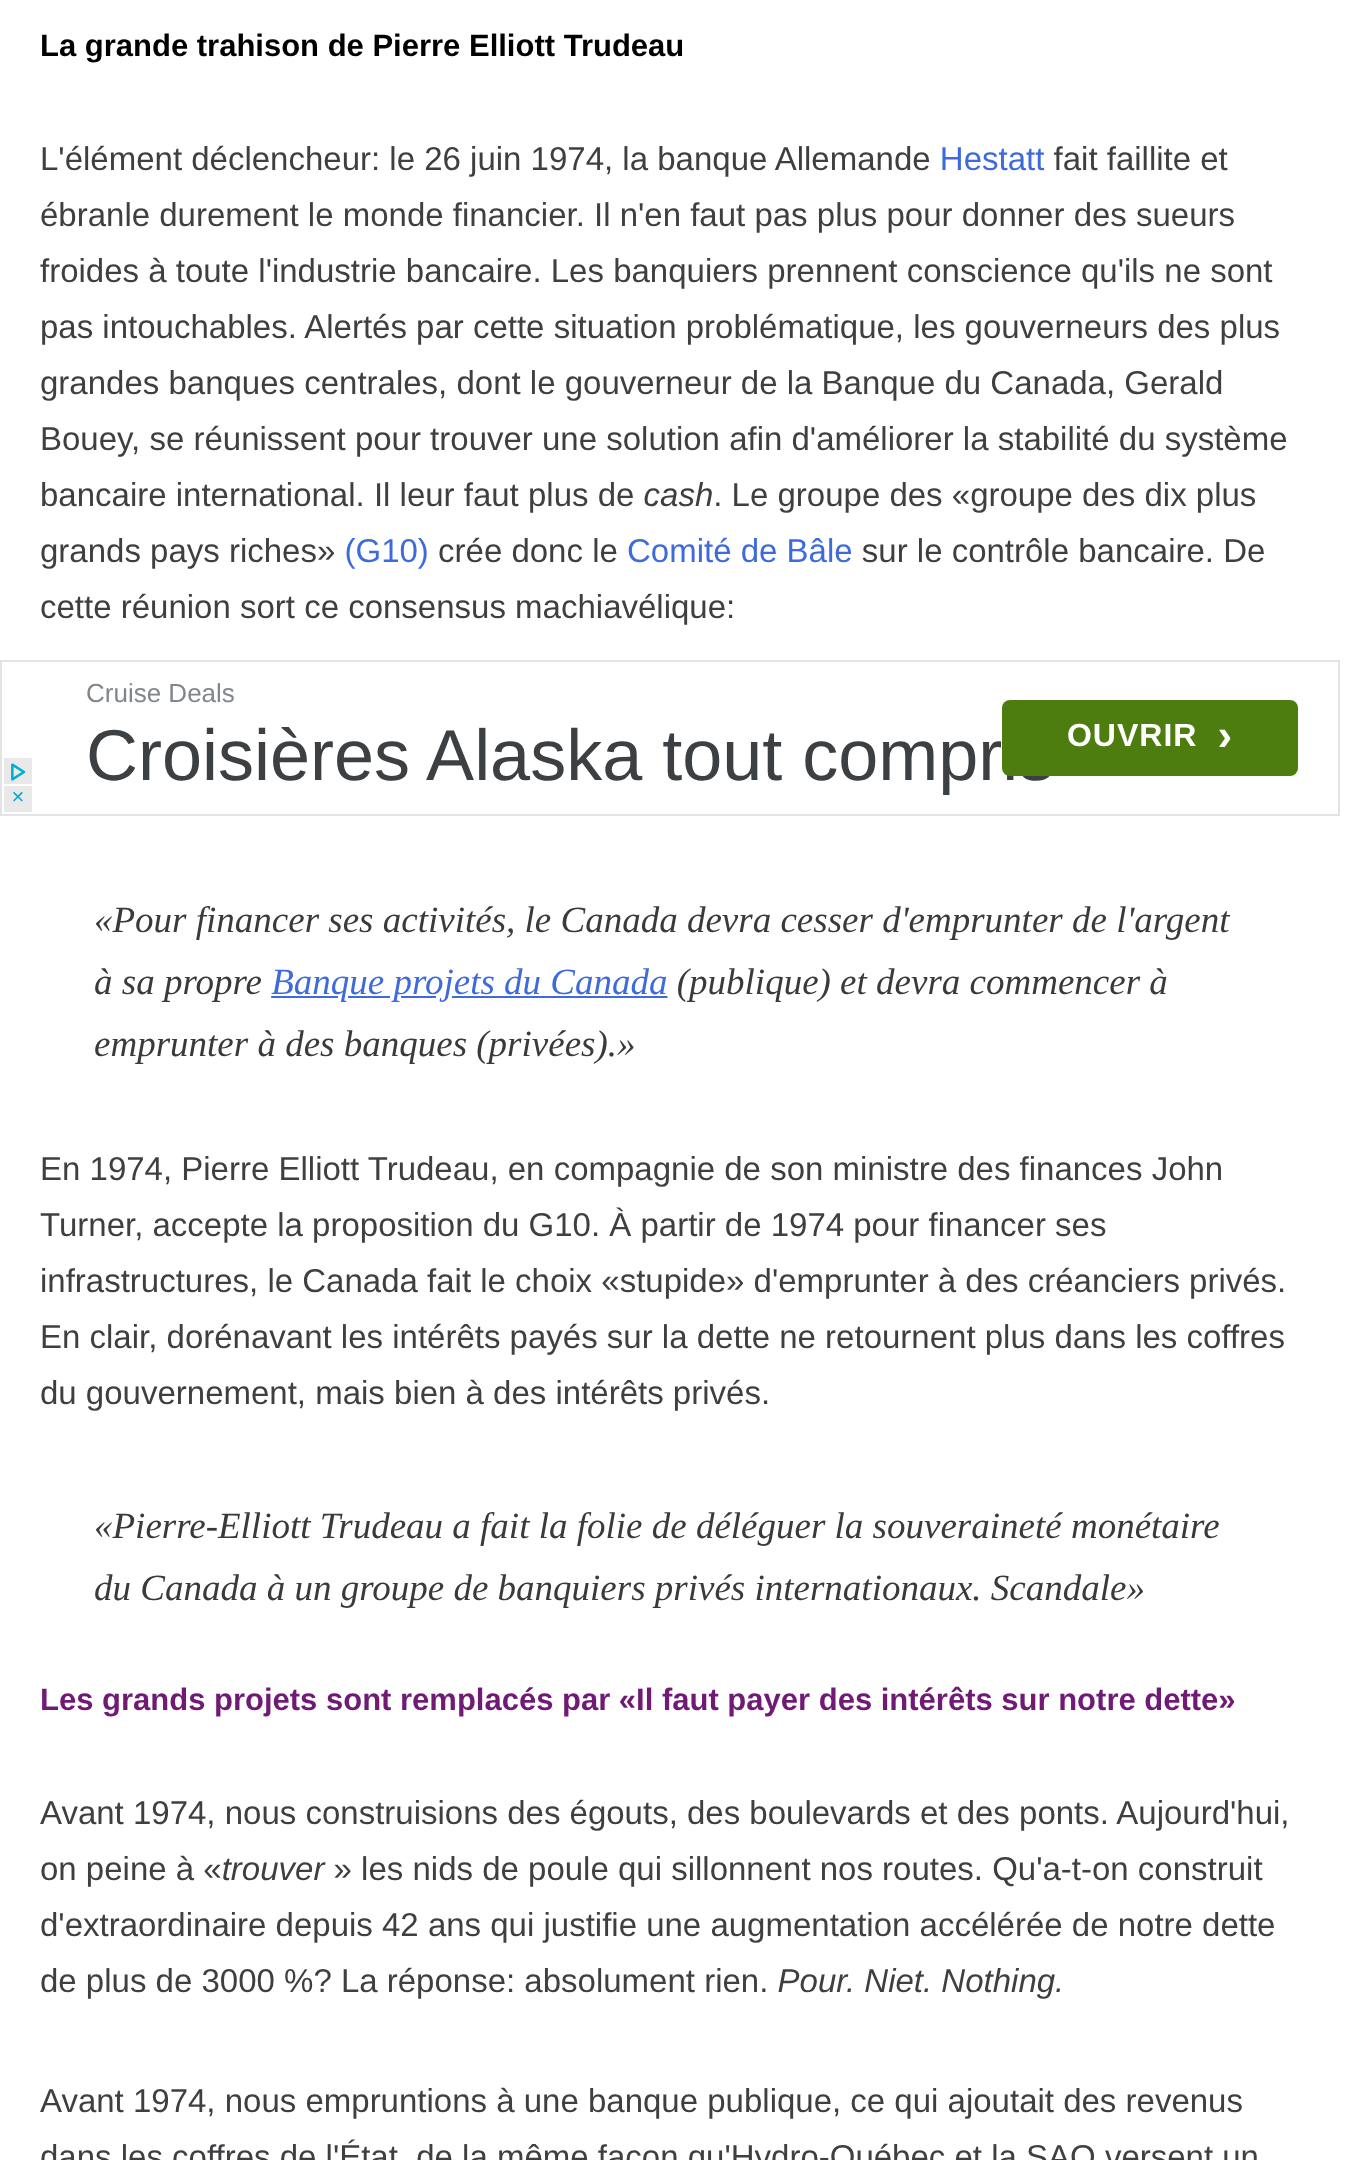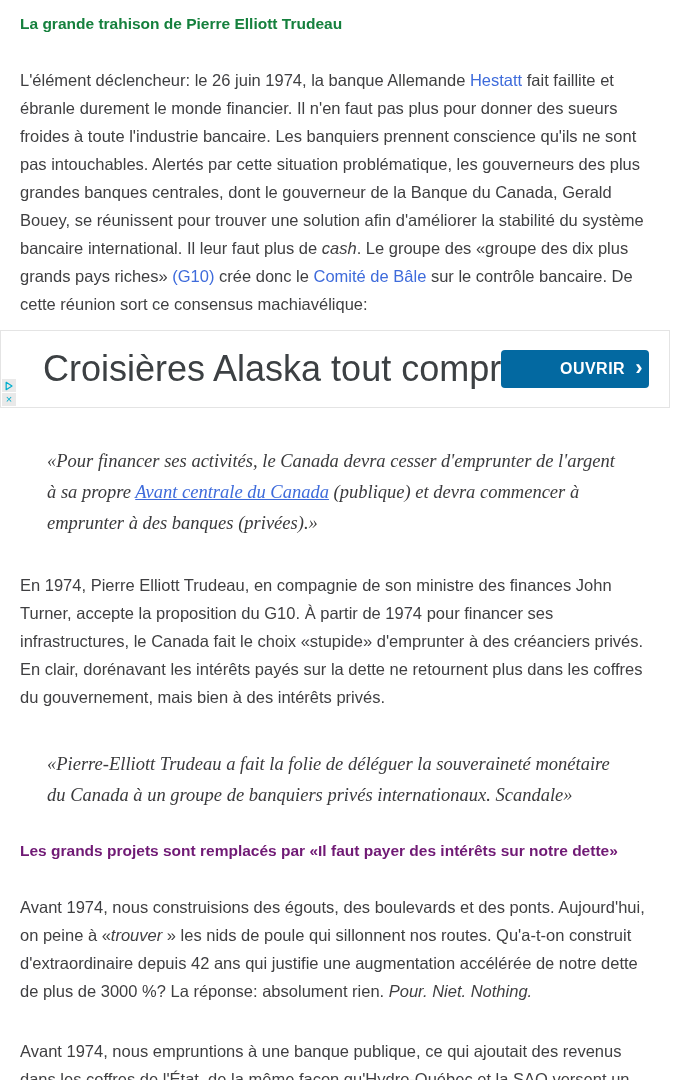--- a/index.html
+++ b/index.html
@@ -13,21 +13,21 @@
     overflow: hidden;
     font-family: "Liberation Sans", sans-serif;
     -webkit-font-smoothing: antialiased;
   }
   .article {
     padding: 14px 22px 0 20px;
   }
   .title {
     font-size: 15.5px;
     font-weight: bold;
-    color: #15803d;
+    color: #000000;
     margin: 0;
     line-height: 20px;
   }
   .para {
     font-size: 16.5px;
     line-height: 28px;
     color: #3f3f41;
     margin: 32px 0 0 0;
   }
   .para em { }
@@ -62,33 +62,33 @@
     color: #80868b;
     margin-bottom: 3px;
   }
   .ad-headline {
     font-size: 36px;
     color: #3c4043;
     white-space: nowrap;
   }
   .ad-cta {
     margin-right: 20px;
-    background: #0369a1;
+    background: #4d7c0f;
     color: #ffffff;
     border: none;
     border-radius: 4px;
     height: 38px;
     width: 148px;
     font-family: "Liberation Sans", sans-serif;
     font-size: 16px;
     font-weight: bold;
     letter-spacing: 0.5px;
     display: flex;
     align-items: center;
-    justify-content: flex-end;
+    justify-content: center;
     gap: 10px;
     cursor: pointer;
   }
   .ad-cta .chev {
     font-size: 22px;
     line-height: 1;
     margin-top: -3px;
     font-weight: bold;
   }
   .ad-badges {
@@ -137,38 +137,39 @@
 
 <div class="article">
 
   <h2 class="title">La grande trahison de Pierre Elliott Trudeau</h2>
 
   <p class="para"><span>L'élément déclencheur: le 26 juin 1974, la banque Allemande </span><a class="link u">Hestatt</a><span> fait faillite et ébranle durement le monde financier. Il n'en faut pas plus pour donner des sueurs froides à toute l'industrie bancaire. Les banquiers prennent conscience qu'ils ne sont pas intouchables. Alertés par cette situation problématique, les gouverneurs des plus grandes banques centrales, dont le gouverneur de la Banque du Canada, Gerald Bouey, se réunissent pour trouver une solution afin d'améliorer la stabilité du système bancaire international. Il leur faut plus de </span><em>cash</em><span>. Le groupe des «groupe des dix plus grands pays riches» </span><a class="link u">(G10)</a><span> crée donc le </span><a class="link">Comité de Bâle</a><span> sur le contrôle bancaire. De cette réunion sort ce consensus machiavélique:</span></p>
 
   <div class="ad-section">
     <div class="ad-box">
       <div class="ad-text">
+        <div class="ad-sponsor">Cruise Deals</div>
         <div class="ad-headline">Croisières Alaska tout compris</div>
       </div>
       <button class="ad-cta">
         <span>OUVRIR</span>
         <span class="chev">›</span>
       </button>
       <div class="ad-badges">
         <span class="badge">
           <svg width="10" height="10" viewBox="0 0 12 12">
             <path d="M2.6 1.6 L9.6 6 L2.6 10.4 Z" fill="none" stroke="currentColor" stroke-width="1.5" stroke-linejoin="round"></path>
           </svg>
         </span>
         <span class="badge">×</span>
       </div>
     </div>
   </div>
 
-  <blockquote class="quote"><span>«Pour financer ses activités, le Canada devra cesser d'emprunter de l'argent à sa propre </span><a class="link u">Avant centrale du Canada</a><span> (publique) et devra commencer à emprunter à des banques (privées).»</span></blockquote>
+  <blockquote class="quote"><span>«Pour financer ses activités, le Canada devra cesser d'emprunter de l'argent à sa propre </span><a class="link u">Banque projets du Canada</a><span> (publique) et devra commencer à emprunter à des banques (privées).»</span></blockquote>
 
   <p class="para">En 1974, Pierre Elliott Trudeau, en compagnie de son ministre des finances John Turner, accepte la proposition du G10. À partir de 1974 pour financer ses infrastructures, le Canada fait le choix «stupide» d'emprunter à des créanciers privés. En clair, dorénavant les intérêts payés sur la dette ne retournent plus dans les coffres du gouvernement, mais bien à des intérêts privés.</p>
 
   <blockquote class="quote">«Pierre-Elliott Trudeau a fait la folie de déléguer la souveraineté monétaire du Canada à un groupe de banquiers privés internationaux. Scandale»</blockquote>
 
   <h3 class="heading2">Les grands projets sont remplacés par «Il faut payer des intérêts sur notre dette»</h3>
 
   <p class="para"><span>Avant 1974, nous construisions des égouts, des boulevards et des ponts. Aujourd'hui, on peine à «</span><em>trouver</em><span> » les nids de poule qui sillonnent nos routes. Qu'a-t-on construit d'extraordinaire depuis 42 ans qui justifie une augmentation accélérée de notre dette de plus de 3000 %? La réponse: absolument rien. </span><em>Pour. Niet. Nothing.</em></p>
 
   <p class="para">Avant 1974, nous empruntions à une banque publique, ce qui ajoutait des revenus dans les coffres de l'État, de la même façon qu'Hydro-Québec et la SAQ versent un dividende au gouvernement québécois. Aujourd'hui, chaque fois qu'on construit un pont, ton banquier s'enrichit.</p>

